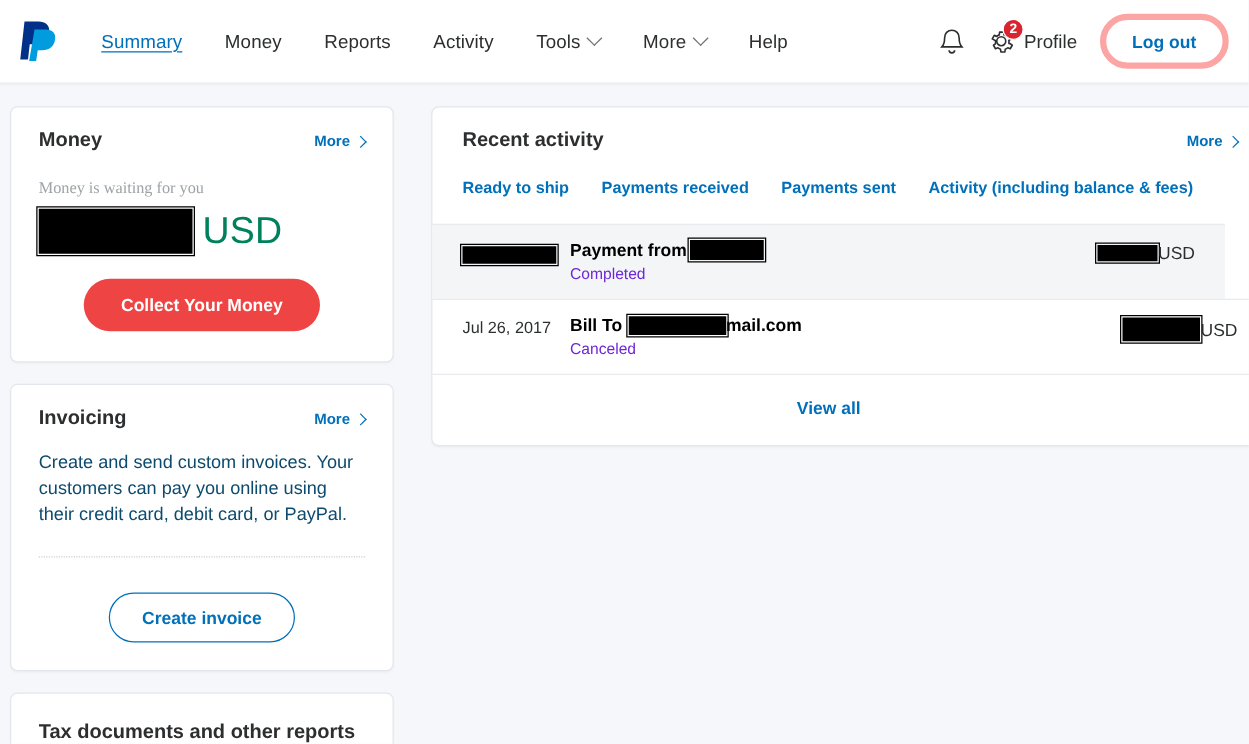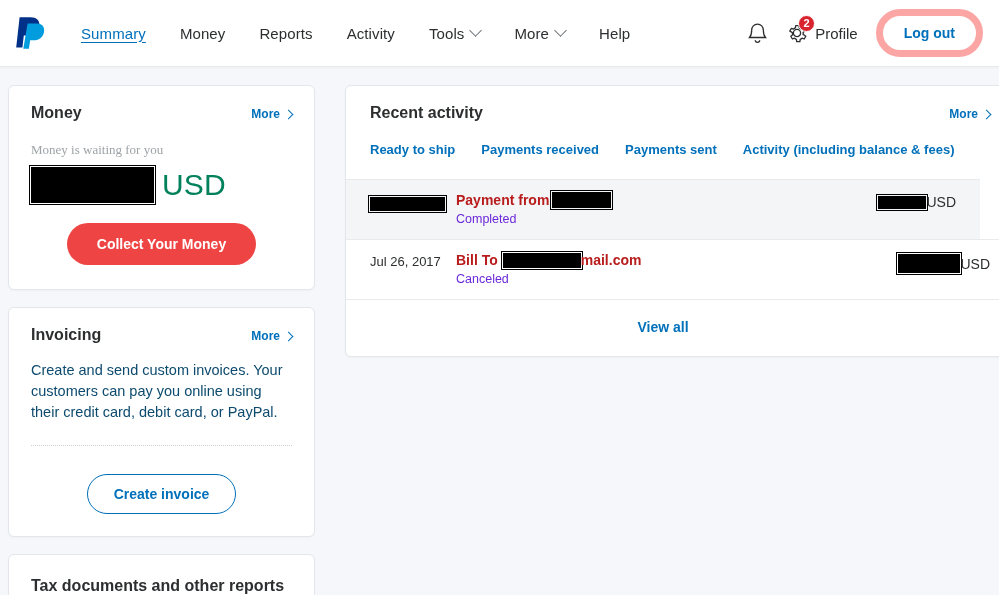--- a/index.html
+++ b/index.html
@@ -106,21 +106,21 @@
 
   .profile-label {
     font-size: 15px;
     color: #2c2e2f;
     cursor: pointer;
     margin-right: 18px;
     margin-left: -2px;
   }
 
   .logout-btn {
-    border: 7px solid #fca5a5;
+    border: 5px solid #fca5a5;
     color: #0070ba;
     background: #fff;
     border-radius: 24px;
     font-size: 14px;
     font-weight: bold;
     padding: 9px 21px;
     cursor: pointer;
     font-family: inherit;
     white-space: nowrap;
   }
@@ -308,21 +308,21 @@
     width: 75px;
     height: 14px;
     outline: 1px solid #000;
     outline-offset: 1px;
     margin-top: 3px;
   }
   .ra-mid { flex: 1 1 auto; min-width: 0; }
   .ra-name {
     font-size: 14px;
     font-weight: bold;
-    color: #b91c1c;
+    color: #000000;
     cursor: pointer;
     display: flex;
     align-items: center;
     gap: 0;
     white-space: nowrap;
   }
   .redact-name1 { width: 59px; height: 16px; outline: 1px solid #000; outline-offset: 1px; margin-left: 3px; }
   .redact-name2 { width: 78px; height: 15px; outline: 1px solid #000; outline-offset: 1px; margin-left: 5px; }
   .ra-status {
     font-size: 12.5px;

